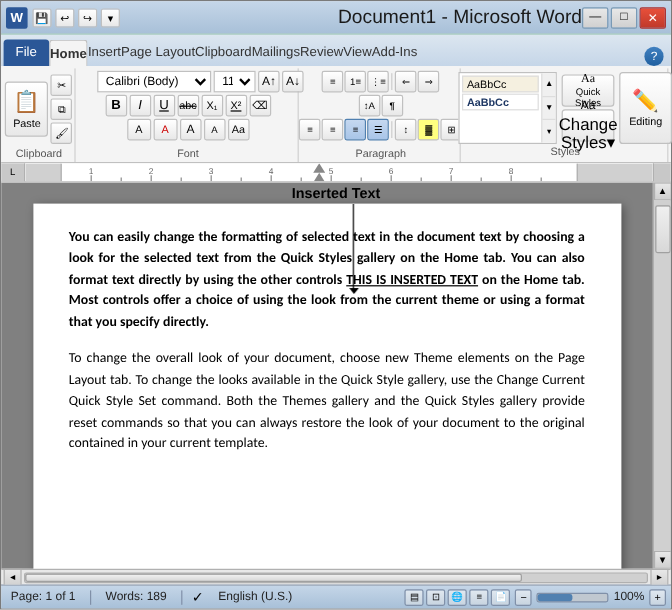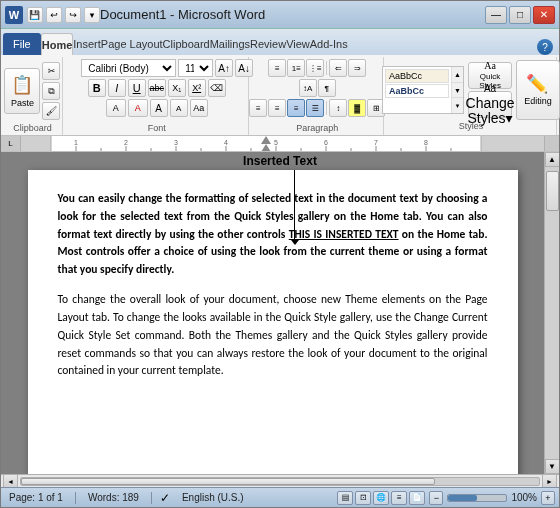--- a/index.html
+++ b/index.html
@@ -4,21 +4,21 @@
   <style>
     * { box-sizing: border-box; margin: 0; padding: 0; }
     body { font-family: 'Segoe UI', Arial, sans-serif; font-size: 11px; background: #f0f0f0; width: 560px; height: 508px; overflow: hidden; }
 
     .window { width: 560px; height: 508px; display: flex; flex-direction: column; border: 1px solid #7a7a7a; background: #f0f0f0; }
 
     
     .title-bar { background: linear-gradient(to bottom, #c5d6e8 0%, #a8c0d8 100%); height: 28px; display: flex; align-items: center; justify-content: space-between; padding: 0 4px; border-bottom: 1px solid #8ba; flex-shrink: 0; }
     .title-bar-left { display: flex; align-items: center; gap: 4px; }
     .title-icon { width: 18px; height: 18px; background: #2b5797; border-radius: 2px; display: flex; align-items: center; justify-content: center; color: white; font-size: 10px; font-weight: bold; }
-    .title-text { font-size: 13px; color: #1a1a1a; font-weight: normal; flex: 1; text-align: left; }
+    .title-text { font-size: 16px; color: #1a1a1a; font-weight: normal; flex: 1; text-align: right; }
     .title-controls { display: flex; gap: 2px; }
     .title-btn { width: 22px; height: 18px; border: 1px solid #7a9ab5; border-radius: 2px; display: flex; align-items: center; justify-content: center; font-size: 10px; cursor: pointer; }
     .title-btn.minimize { background: linear-gradient(to bottom, #e8e8e8, #d0d0d0); }
     .title-btn.maximize { background: linear-gradient(to bottom, #e8e8e8, #d0d0d0); }
     .title-btn.close { background: linear-gradient(to bottom, #e8503a, #c0392b); color: white; border-color: #a33; }
 
     
     .ribbon { background: #f4f4f4; border-bottom: 1px solid #c0c0c0; flex-shrink: 0; }
     
     
@@ -207,21 +207,21 @@
             <div class="para-btn" style="background:#ffff80;">▓</div>
             <div class="para-btn">⊞</div>
           </div>
         </div>
         <div class="ribbon-group-label" style="position:static;font-size:9px;color:#555;margin-top:auto;">Paragraph</div>
       </div>
 
       <div class="ribbon-group" style="min-width:160px;flex-direction:column;">
         <div style="flex:1;display:flex;align-items:center;gap:4px;">
 
-          <div style="display:flex;flex-direction:column;gap:0;border:1px solid #c0c0c0;width:82px;height:48px;overflow:hidden;background:white;">
+          <div style="display:flex;flex-direction:column;gap:0;border:1px solid #c0c0c0;width:82px;height:60px;overflow:hidden;background:white;">
             <div style="display:flex;flex:1;">
               <div style="flex:1;display:flex;flex-direction:column;gap:1px;padding:2px;">
                 <div style="font-size:9px;border:1px solid #ddd;padding:1px 3px;background:#f5f0e0;cursor:pointer;">AaBbCc</div>
                 <div style="font-size:9px;border:1px solid #ddd;padding:1px 3px;color:#1f3864;font-weight:bold;cursor:pointer;">AaBbCc</div>
               </div>
               <div style="width:12px;display:flex;flex-direction:column;background:#f0f0f0;border-left:1px solid #ddd;">
                 <div style="flex:1;display:flex;align-items:center;justify-content:center;font-size:7px;border-bottom:1px solid #ddd;cursor:pointer;">▲</div>
                 <div style="flex:1;display:flex;align-items:center;justify-content:center;font-size:7px;border-bottom:1px solid #ddd;cursor:pointer;">▼</div>
                 <div style="flex:1;display:flex;align-items:center;justify-content:center;font-size:7px;cursor:pointer;">▾</div>
               </div>

